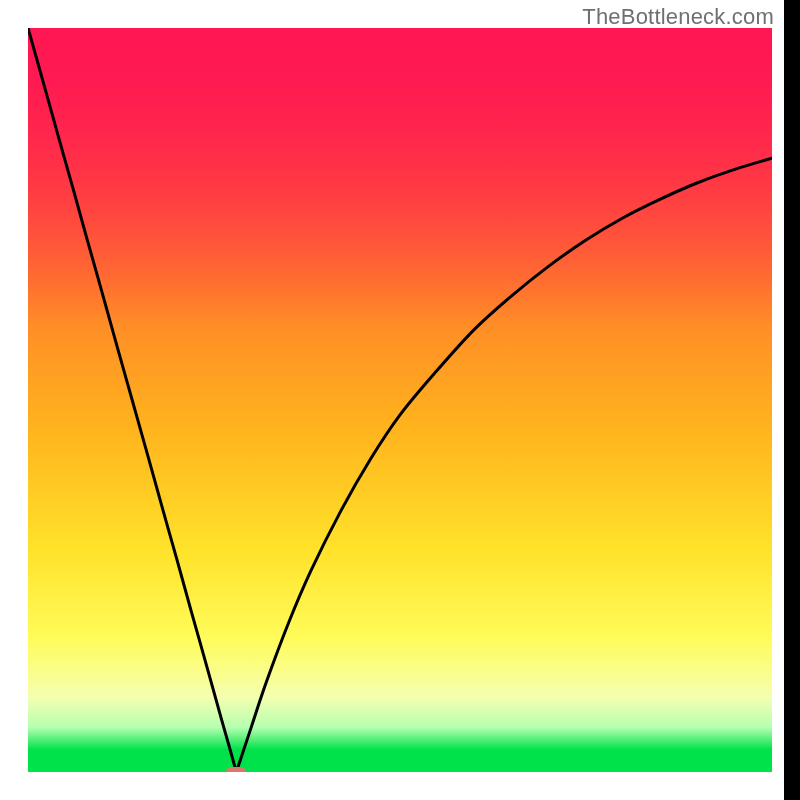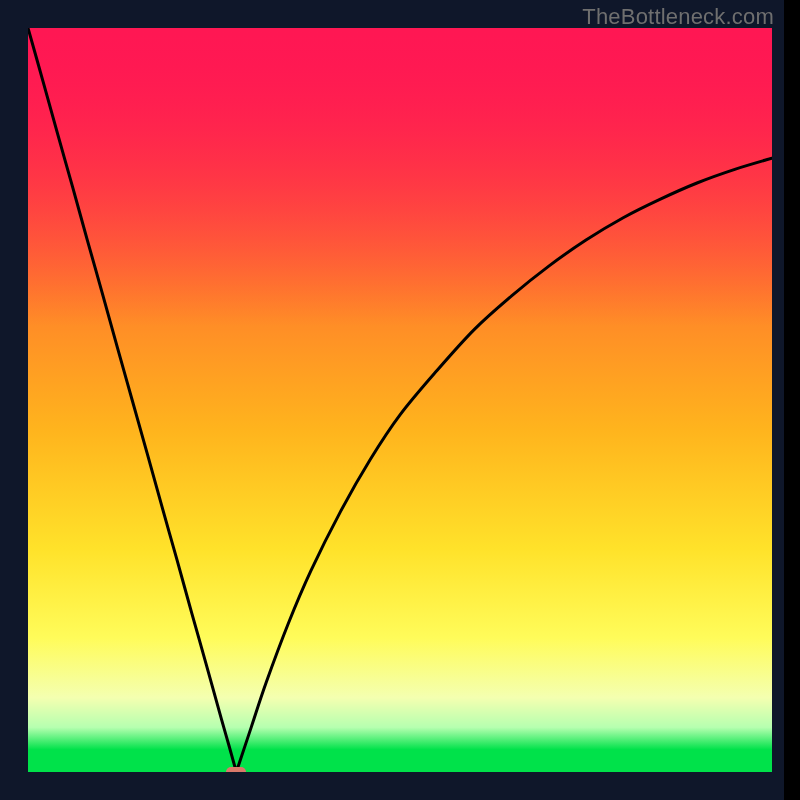--- a/index.html
+++ b/index.html
@@ -10,21 +10,21 @@
     overflow: hidden;
     background: #000;
     font-family: Arial, Helvetica, sans-serif;
   }
   .frame {
     position: absolute;
     left: 0;
     top: 0;
     width: 784px;
     height: 800px;
-    background: #0f172a;
+    background: #ffffff;
   }
   .plot-area {
     position: absolute;
     left: 28px;
     top: 28px;
     width: 744px;
     height: 744px;
     overflow: hidden;
   }
   .gradient {

